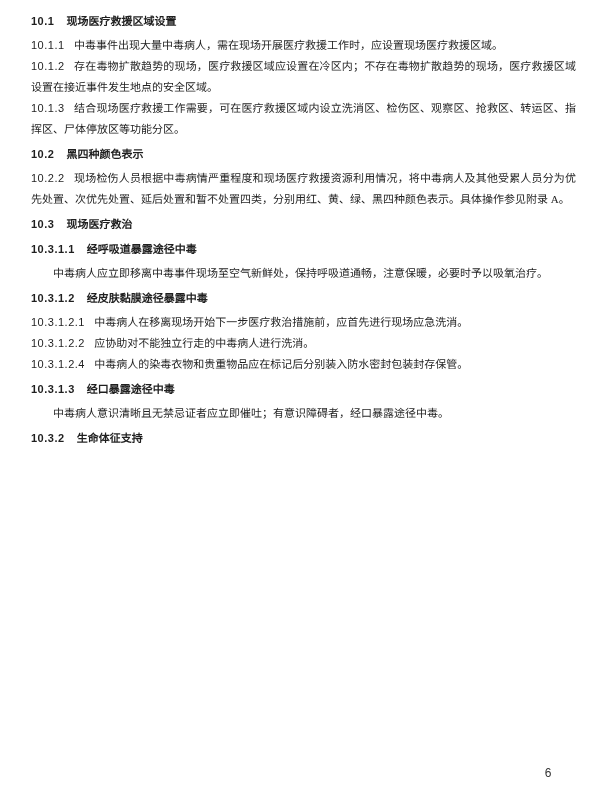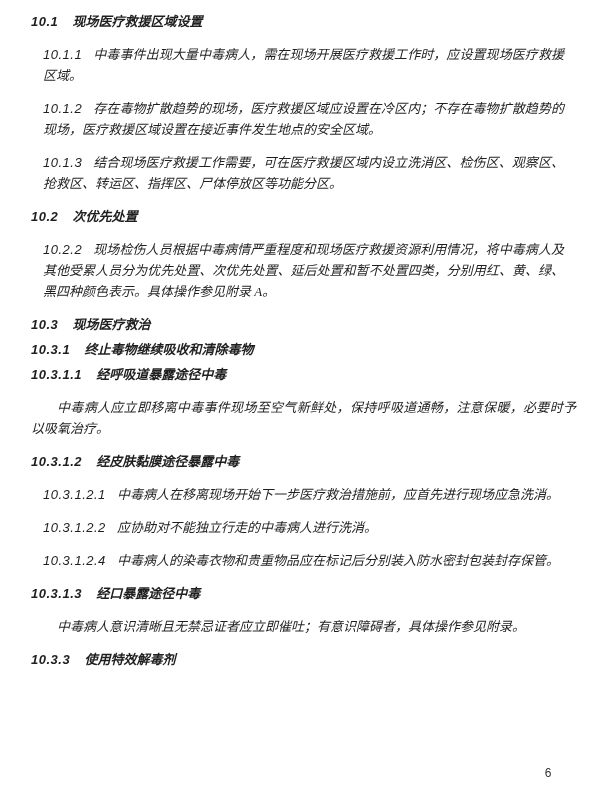--- a/index.html
+++ b/index.html
@@ -9,34 +9,33 @@
     height: 797px;
     background: #ffffff;
     overflow: hidden;
     font-family: "Liberation Serif", "DejaVu Serif", serif;
     color: #1f1f1f;
   }
   .content {
     padding: 7px 31px 0 31px;
   }
   .block {
-    font-size: 13px;
+    font-size: 11px;
     line-height: 21px;
     text-align: justify;
-    font-style: italic;
   }
   .heading2, .heading3, .heading4 {
     font-weight: bold;
     font-family: "Liberation Sans", "DejaVu Sans", sans-serif;
     margin: 4px 0 3px 0;
     text-align: left;
   }
-  .para { margin: 12px; }
+  .para { margin: 0; }
   .indent {
-    margin: 12px 0;
+    margin: 3px 0;
     text-indent: 2em;
   }
   .num {
     font-family: "Liberation Sans", "DejaVu Sans", sans-serif;
     margin-right: 0.85em;
     letter-spacing: 0.5px;
   }
   .heading2 .num, .heading3 .num, .heading4 .num { margin-right: 1.1em; }
   mark.sel {
     background: #a5bdd4;
@@ -56,28 +55,27 @@
 </style>
 </head>
 <body>
 
 <div class="page">
   <div class="content">
       <div class="block heading2"><span class="num">10.1</span><span>现场医疗救援区域设置</span></div>
       <div class="block para"><span class="num">10.1.1</span><span>中毒事件出现大量中毒病人，需在现场开展医疗救援工作时，应设置现场医疗救援区域。</span></div>
       <div class="block para"><span class="num">10.1.2</span><span>存在毒物扩散趋势的现场，医疗救援区域应设置在冷区内；不存在毒物扩散趋势的现场，医疗救援区域设置在接近事件发生地点的安全区域。</span></div>
       <div class="block para"><span class="num">10.1.3</span><span>结合现场医疗救援工作需要，可在医疗救援区域内设立洗消区、检伤区、观察区、抢救区、转运区、指挥区、尸体停放区等功能分区。</span></div>
-      <div class="block heading2"><span class="num">10.2</span><span>次优先处置</span></div>
+      <div class="block heading2"><span class="num">10.2</span><span>黑四种颜色表示</span></div>
       <div class="block para"><span class="num">10.2.2</span><span>现场检伤人员根据中毒病情严重程度和现场医疗救援资源利用情况，将中毒病人及其他受累人员分为优先处置、次优先处置、延后处置和暂不处置四类，分别用红、黄、绿、黑四种颜色表示。具体操作参见附录 A。</span></div>
       <div class="block heading2"><span class="num">10.3</span><span>现场医疗救治</span></div>
-      <div class="block heading3"><span class="num">10.3.1</span><span>终止毒物继续吸收和清除毒物</span></div>
       <div class="block heading4"><span class="num">10.3.1.1</span><span>经呼吸道暴露途径中毒</span></div>
       <div class="block indent"><span>中毒病人应立即移离中毒事件现场至空气新鲜处，保持呼吸道通畅，注意保暖，必要时予以吸氧治疗。</span></div>
       <div class="block heading4"><span class="num">10.3.1.2</span><span>经皮肤黏膜途径暴露中毒</span></div>
       <div class="block para"><span class="num">10.3.1.2.1</span><span>中毒病人在移离现场开始下一步医疗救治措施前，应首先进行现场应急洗消。</span></div>
       <div class="block para"><span class="num">10.3.1.2.2</span><span>应协助对不能独立行走的中毒病人进行洗消。</span></div>
       <div class="block para"><span class="num">10.3.1.2.4</span><span>中毒病人的染毒衣物和贵重物品应在标记后分别装入防水密封包装封存保管。</span></div>
       <div class="block heading4"><span class="num">10.3.1.3</span><span>经口暴露途径中毒</span></div>
-      <div class="block indent"><span>中毒病人意识清晰且无禁忌证者应立即催吐；有意识障碍者，具体操作参见附录。</span></div>
-      <div class="block heading3"><span class="num">10.3.3</span><span>使用特效解毒剂</span></div>
+      <div class="block indent"><span>中毒病人意识清晰且无禁忌证者应立即催吐；有意识障碍者，经口暴露途径中毒。</span></div>
+      <div class="block heading3"><span class="num">10.3.2</span><span>生命体征支持</span></div>
     </div>
   <div class="page-number">6</div>
 </div>
 
 </body></html>

